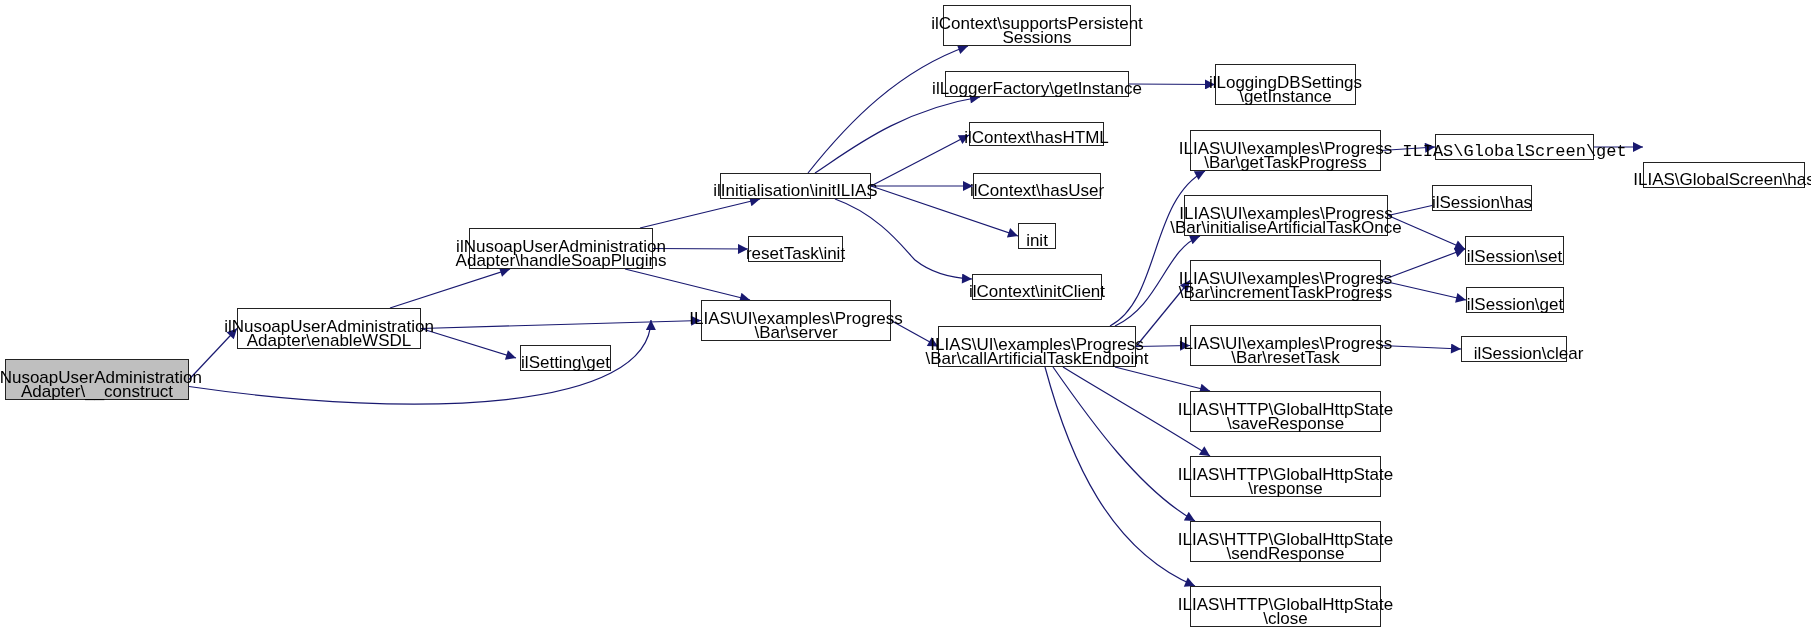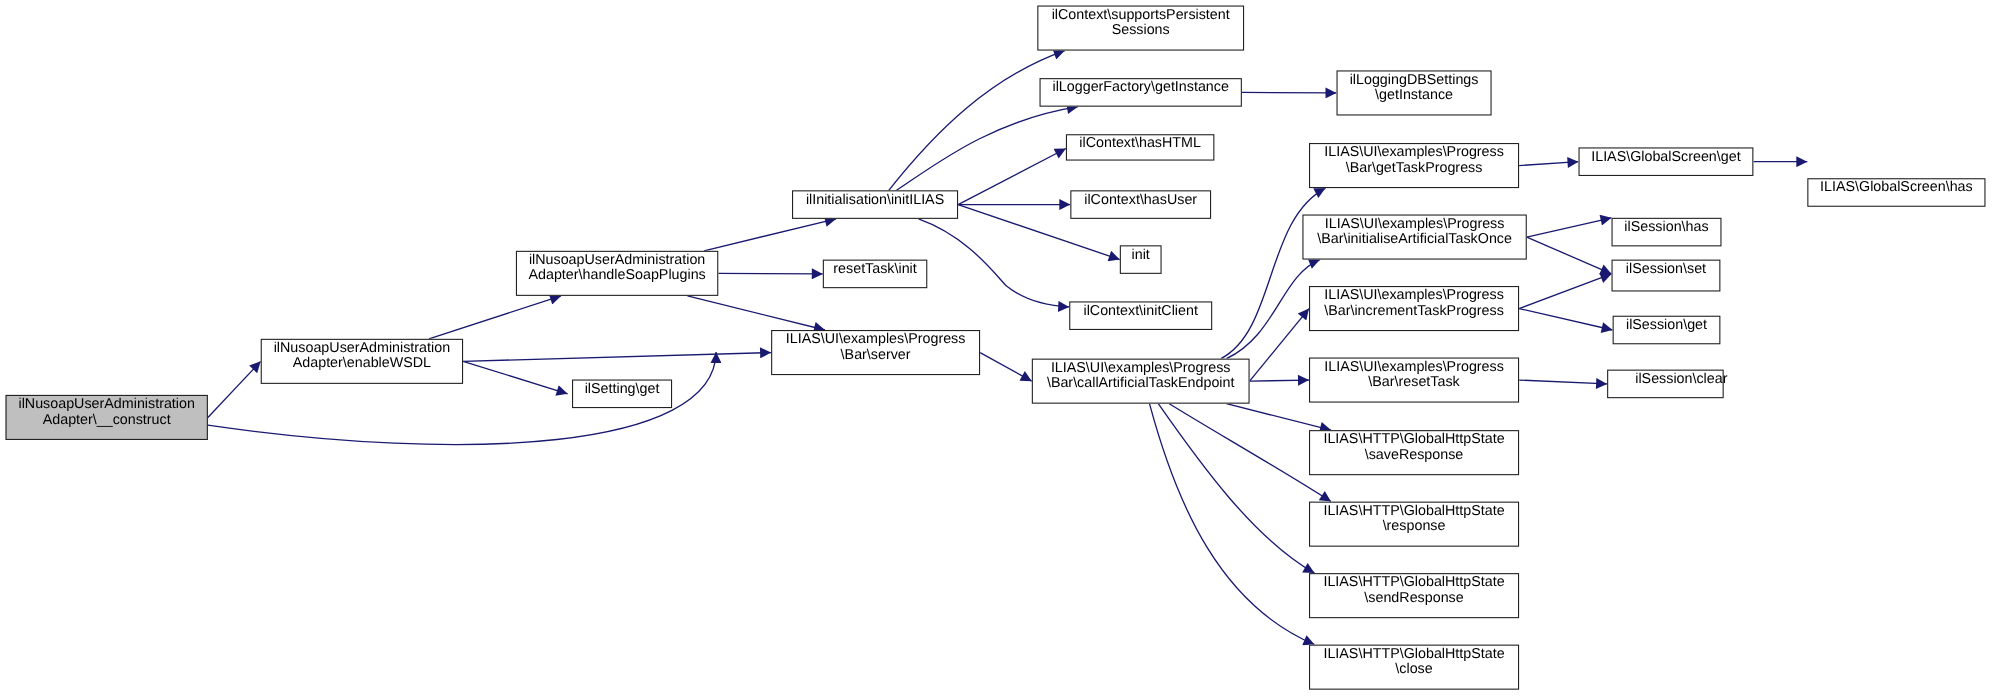--- a/index.html
+++ b/index.html
@@ -1,22 +1,22 @@
 <!DOCTYPE html>
 <html><head>
 <meta charset="utf-8">
 <style>
   html, body { margin: 0; padding: 0; background: #ffffff; }
   body { width: 1811px; height: 633px; overflow: hidden; position: relative; font-family: "Liberation Sans", sans-serif; }
   #graph { position: absolute; left: 0; top: 0; width: 1811px; height: 633px; }
   .node {
     position: absolute; box-sizing: border-box;
     border: 1.3px solid #222; background: #ffffff;
-    display: flex; align-items: flex-start; justify-content: center;
-    text-align: center; font-size: 13px; line-height: 14px; color: #000;
+    display: flex; align-items: flex-end; justify-content: center;
+    text-align: center; font-size: 17px; line-height: 14px; color: #000;
     font-family: "Liberation Sans", sans-serif; white-space: pre; cursor: pointer;
   }
   .node.root { background: #bfbfbf; cursor: default; }
   .node span { display: block; }
 </style>
 </head>
 <body>
 
 <svg id="graph" xmlns="http://www.w3.org/2000/svg" width="1811" height="633">
     <defs>
@@ -88,19 +88,19 @@
     <div class="node" style="left: 1190px; top: 325px; width: 191px; height: 41px;"><span>ILIAS\UI\examples\Progress
 \Bar\resetTask</span></div>
     <div class="node" style="left: 1190px; top: 391px; width: 191px; height: 41px;"><span>ILIAS\HTTP\GlobalHttpState
 \saveResponse</span></div>
     <div class="node" style="left: 1190px; top: 456px; width: 191px; height: 41px;"><span>ILIAS\HTTP\GlobalHttpState
 \response</span></div>
     <div class="node" style="left: 1190px; top: 521px; width: 191px; height: 41px;"><span>ILIAS\HTTP\GlobalHttpState
 \sendResponse</span></div>
     <div class="node" style="left: 1190px; top: 586px; width: 191px; height: 41px;"><span>ILIAS\HTTP\GlobalHttpState
 \close</span></div>
-    <div class="node" style="left: 1435px; top: 134px; width: 159px; height: 26px;"><span>ILIAS\GlobalScreen\get</span></div>
+    <div class="node" style="left: 1435px; top: 134px; width: 159px; height: 26px; font-family: Liberation Mono, monospace;"><span>ILIAS\GlobalScreen\get</span></div>
     <div class="node" style="left: 1643px; top: 134px; width: 162px; height: 26px; margin-top: 28px;"><span>ILIAS\GlobalScreen\has</span></div>
-    <div class="node" style="left: 1465px; top: 185px; width: 100px; height: 26px; margin-top: 13px;"><span>ilSession\has</span></div>
+    <div class="node" style="left: 1432px; top: 185px; width: 100px; height: 26px;"><span>ilSession\has</span></div>
     <div class="node" style="left: 1465px; top: 236px; width: 99px; height: 29px;"><span>ilSession\set</span></div>
     <div class="node" style="left: 1466px; top: 287px; width: 98px; height: 26px;"><span>ilSession\get</span></div>
     <div class="node" style="left: 1461px; top: 336px; width: 106px; height: 26px; padding-left: 29px;"><span>ilSession\clear</span></div>
   </div>
 
 </body></html>

